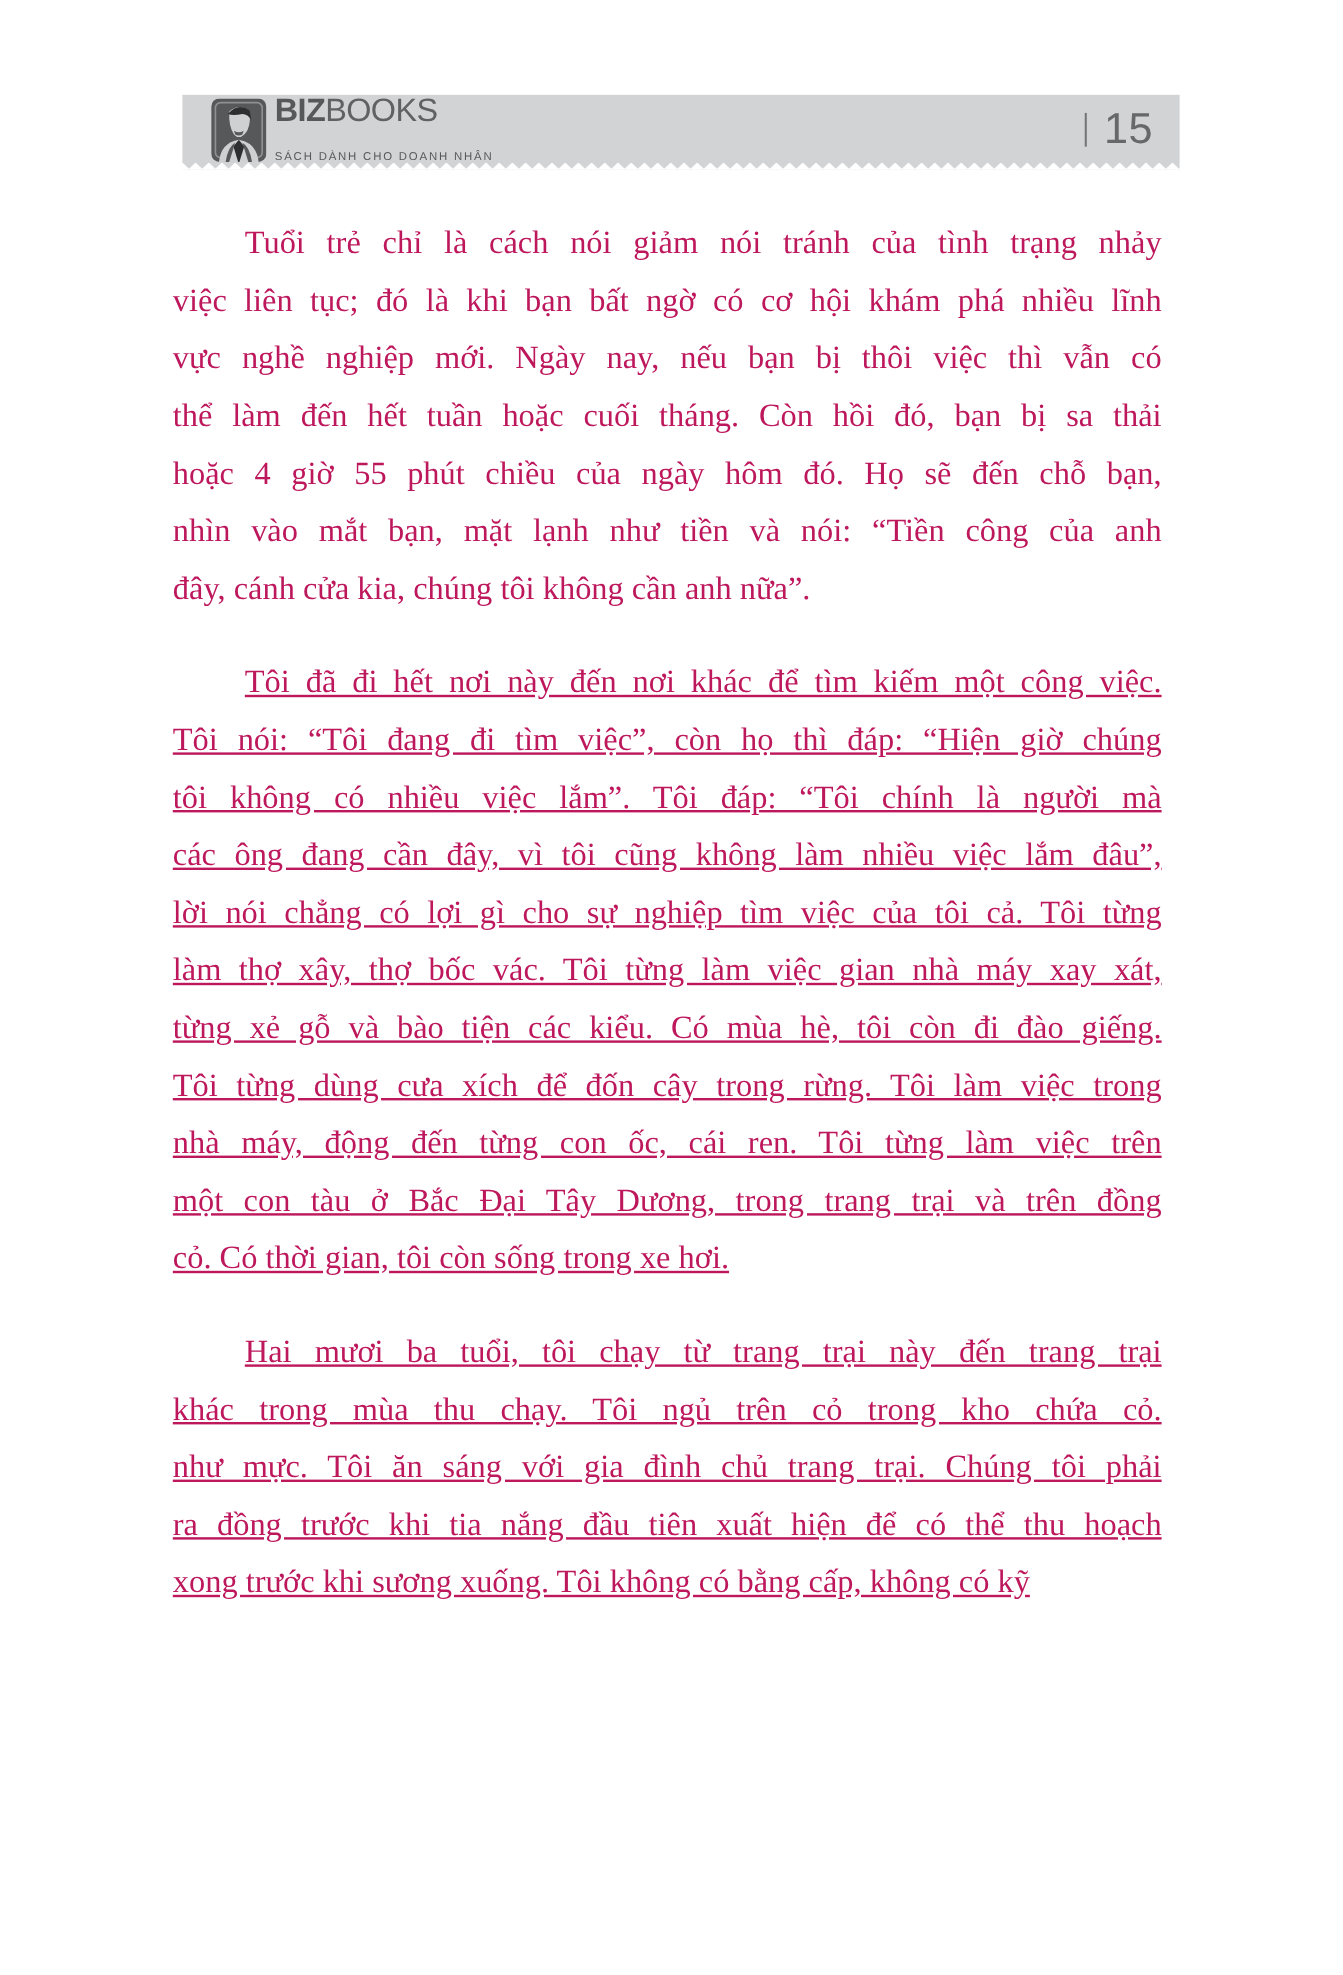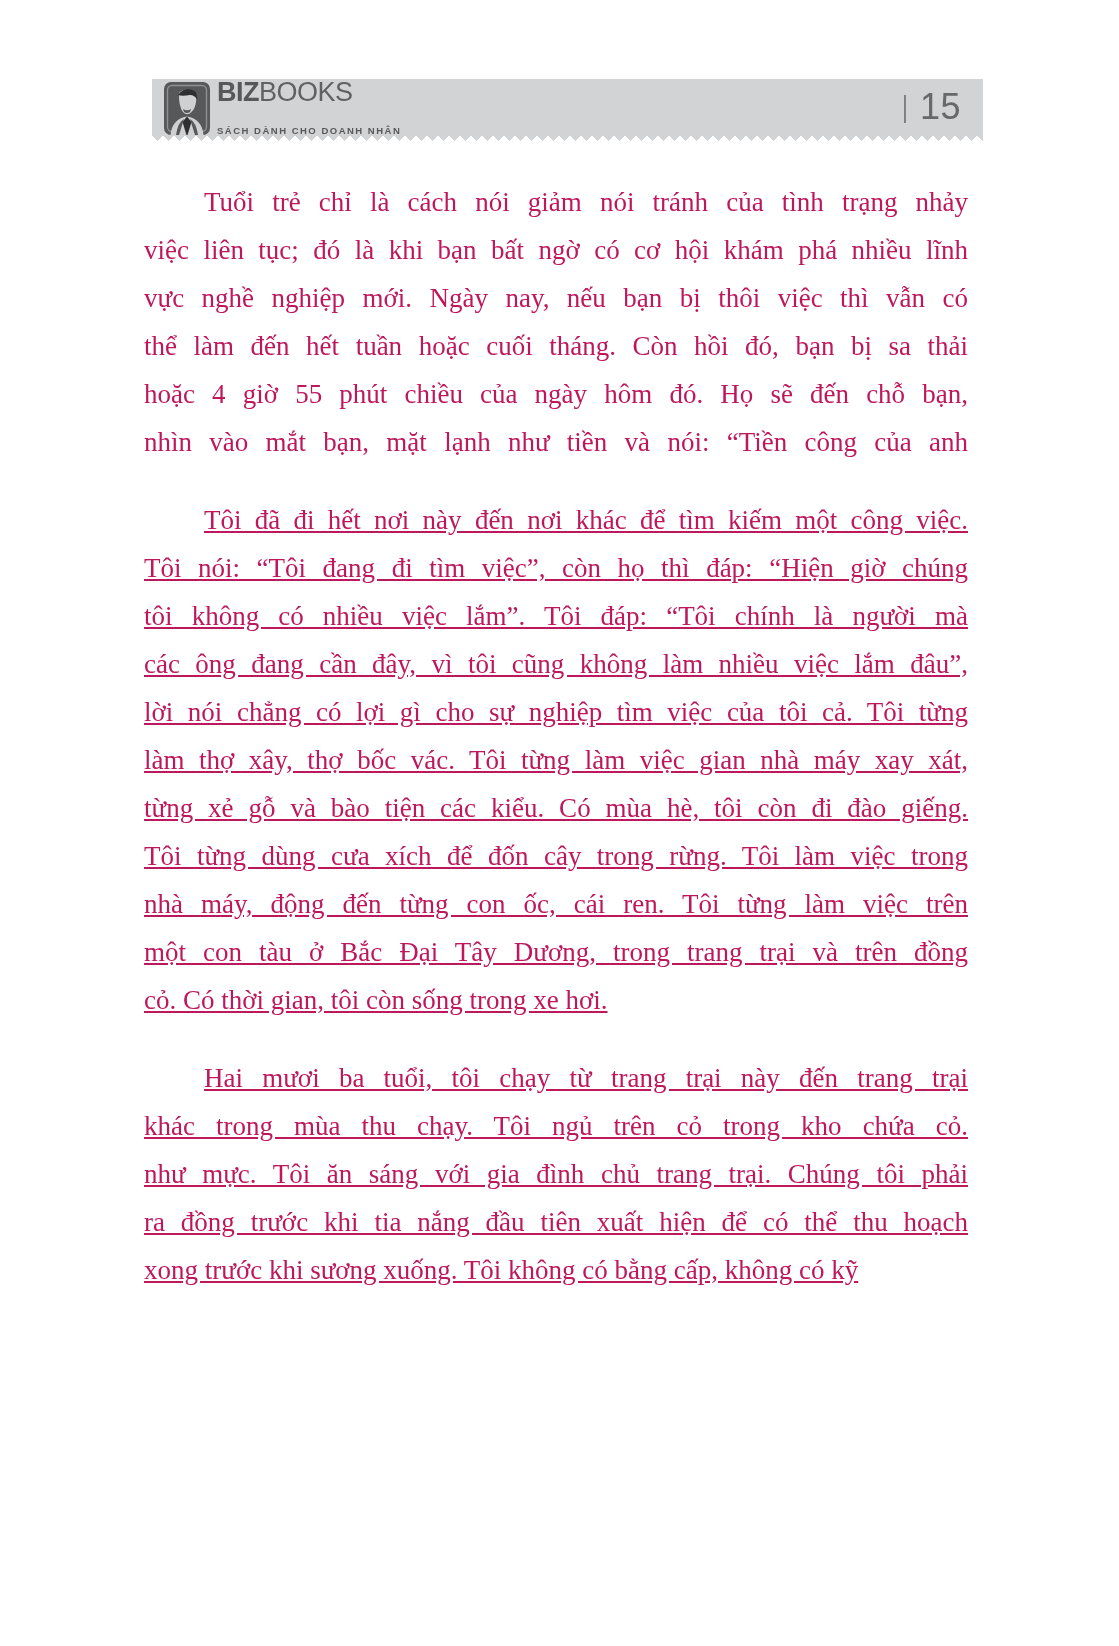--- a/index.html
+++ b/index.html
@@ -17,21 +17,21 @@
   .header-bar {
     position: absolute;
     left: 152px;
     top: 79px;
     width: 831px;
     height: 56px;
     background: #d2d3d4;
     display: flex;
     align-items: center;
     justify-content: space-between;
-    padding: 0 22px 0 12px;
+    padding: 0 22px 0 24px;
     box-sizing: border-box;
   }
   .teeth {
     position: absolute;
     top: 100%;
     left: 0;
     width: 100%;
     height: 6px;
     background: conic-gradient(from -45deg at 50% 100%, #d2d3d4 90deg, rgba(0,0,0,0) 90deg) 0 0 / 11px 6px repeat-x;
   }
@@ -43,21 +43,21 @@
     font-size: 27px;
     line-height: 27px;
     color: #57585a;
     letter-spacing: -0.5px;
   }
   .brand-bold  { font-weight: 700; }
   .brand-light { font-weight: 400; opacity: 0.92; }
   .tagline {
     font-family: "Liberation Sans", sans-serif;
     font-size: 9.5px;
-    font-weight: 700;
+    font-weight: 400;
     letter-spacing: 1.5px;
     color: #57585a;
     margin-top: 19px;
     white-space: nowrap;
   }
   .page-num {
     display: flex;
     align-items: center;
     gap: 11px;
     font-family: "Liberation Sans", sans-serif;
@@ -119,20 +119,21 @@
   </header>
 
   <main class="content">
     <div class="para">
         <div class="line first">Tuổi trẻ chỉ là cách nói giảm nói tránh của tình trạng nhảy</div>
         <div class="line">việc liên tục; đó là khi bạn bất ngờ có cơ hội khám phá nhiều lĩnh</div>
         <div class="line">vực nghề nghiệp mới. Ngày nay, nếu bạn bị thôi việc thì vẫn có</div>
         <div class="line">thể làm đến hết tuần hoặc cuối tháng. Còn hồi đó, bạn bị sa thải</div>
         <div class="line">hoặc 4 giờ 55 phút chiều của ngày hôm đó. Họ sẽ đến chỗ bạn,</div>
         <div class="line">nhìn vào mắt bạn, mặt lạnh như tiền và nói: “Tiền công của anh</div>
+        <div class="line last">đây, cánh cửa kia, chúng tôi không cần anh nữa”.</div>
       </div>
     <div class="para">
         <div class="line first">Tôi đã đi hết nơi này đến nơi khác để tìm kiếm một công việc.</div>
         <div class="line">Tôi nói: “Tôi đang đi tìm việc”, còn họ thì đáp: “Hiện giờ chúng</div>
         <div class="line">tôi không có nhiều việc lắm”. Tôi đáp: “Tôi chính là người mà</div>
         <div class="line">các ông đang cần đây, vì tôi cũng không làm nhiều việc lắm đâu”,</div>
         <div class="line">lời nói chẳng có lợi gì cho sự nghiệp tìm việc của tôi cả. Tôi từng</div>
         <div class="line">làm thợ xây, thợ bốc vác. Tôi từng làm việc gian nhà máy xay xát,</div>
         <div class="line">từng xẻ gỗ và bào tiện các kiểu. Có mùa hè, tôi còn đi đào giếng.</div>
         <div class="line">Tôi từng dùng cưa xích để đốn cây trong rừng. Tôi làm việc trong</div>

